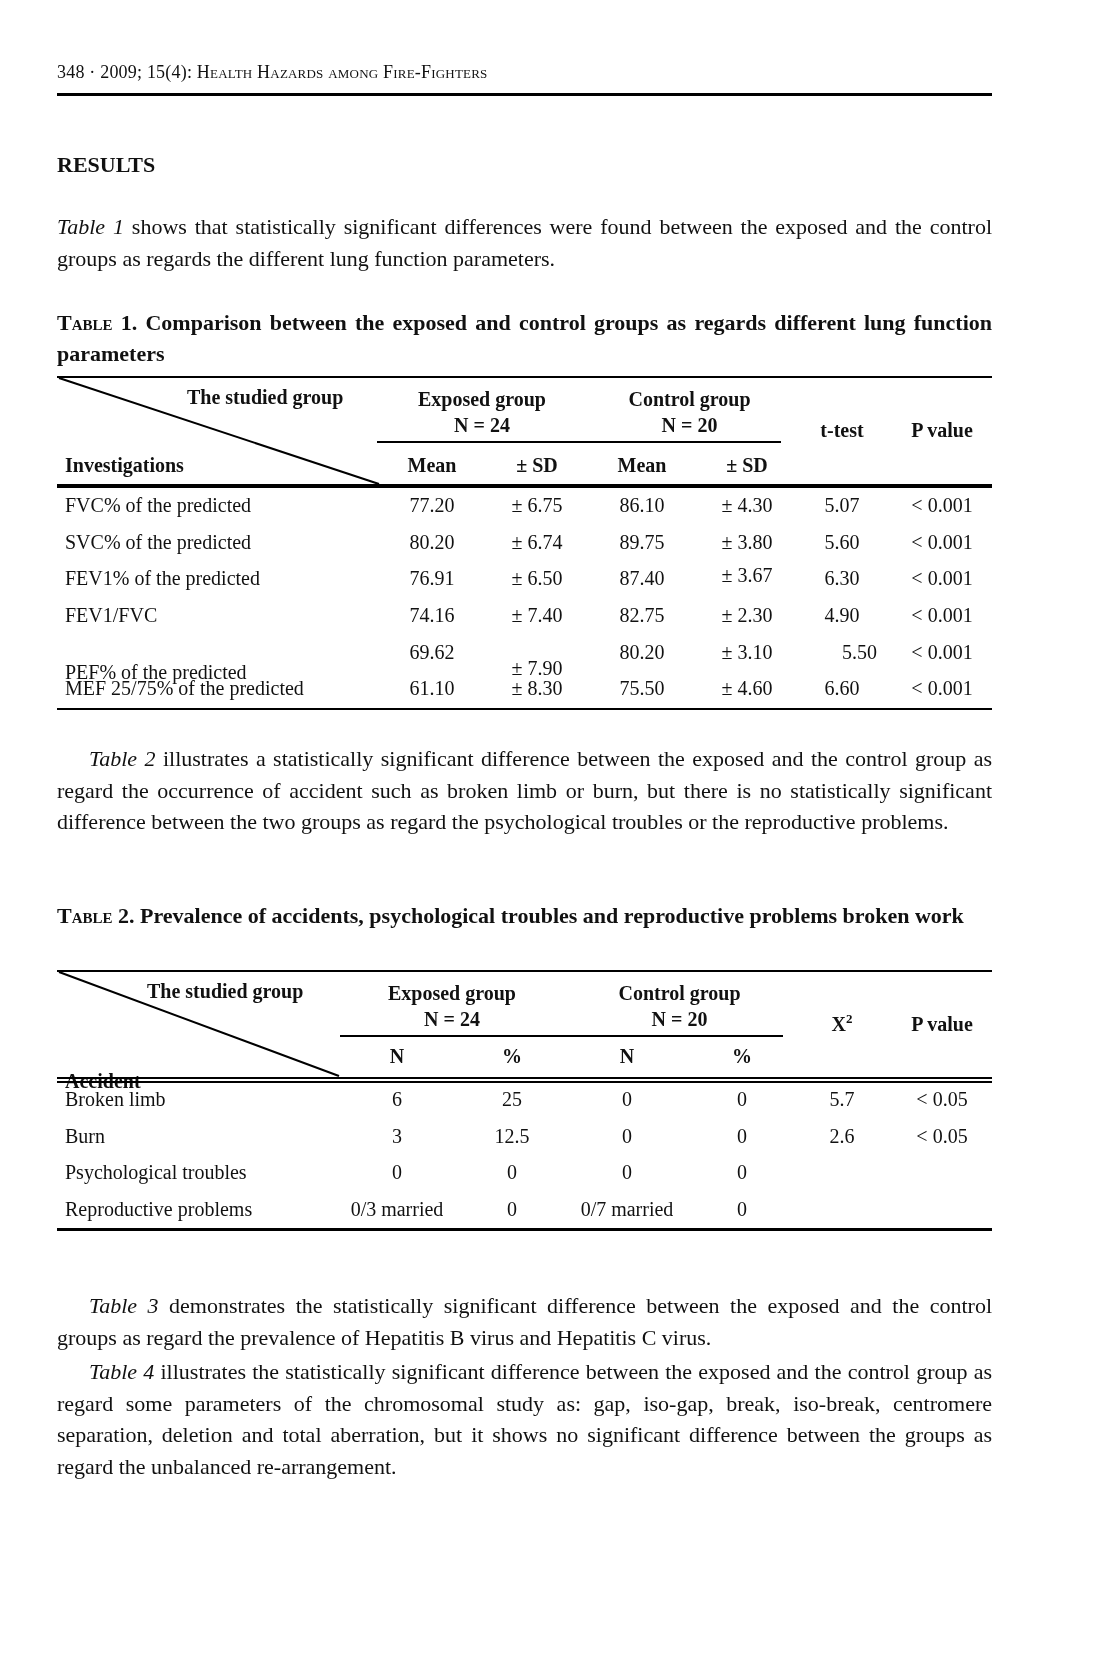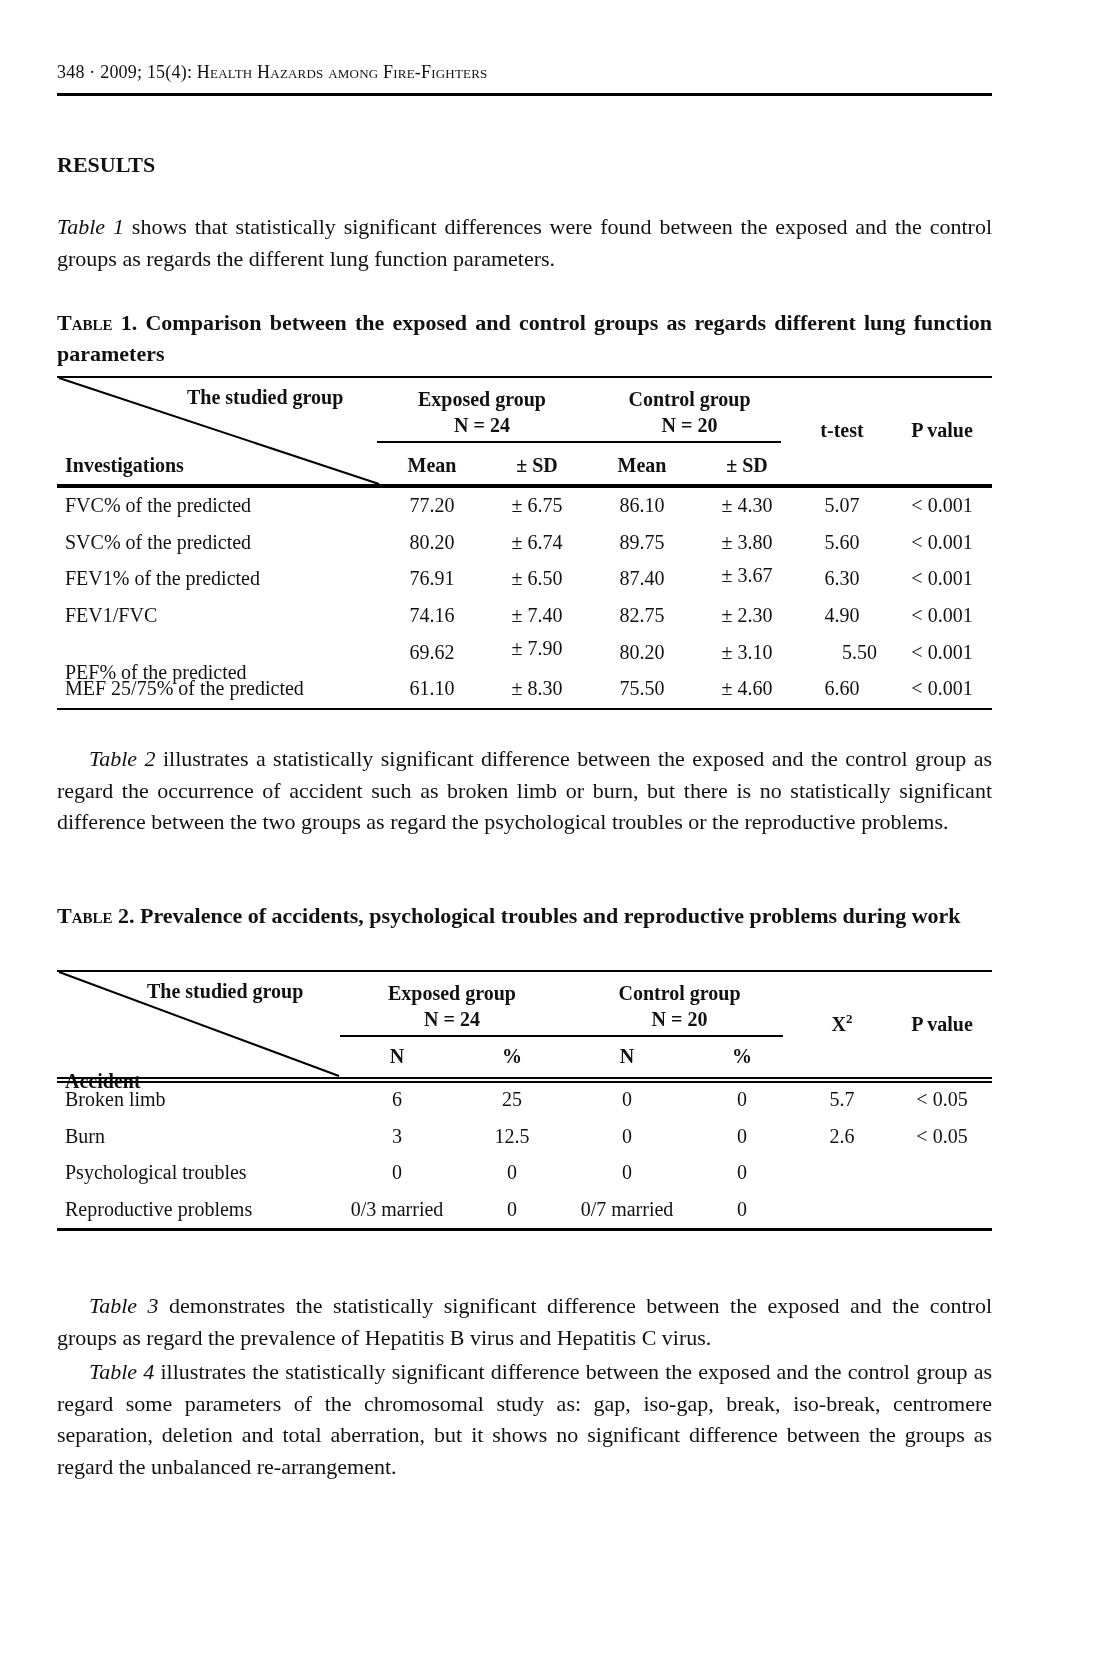--- a/index.html
+++ b/index.html
@@ -113,42 +113,42 @@
       <div class="cell num center" style="left:335px; width:80px; top:228px;font-family:Liberation Serif, serif;">74.16</div>
       <div class="cell num center" style="left:440px; width:80px; top:228px;">± 7.40</div>
       <div class="cell num center" style="left:545px; width:80px; top:228px;">82.75</div>
       <div class="cell num center" style="left:650px; width:80px; top:228px;">± 2.30</div>
       <div class="cell num center" style="left:750px; width:70px; top:228px;">4.90</div>
       <div class="cell num center" style="left:835px; width:100px; top:228px;">&lt; 0.001</div>
     </div>
     <div>
       <div class="cell num" style="left:8px; top:265px;margin-top:20px;">PEF% of the predicted</div>
       <div class="cell num center" style="left:335px; width:80px; top:265px;">69.62</div>
-      <div class="cell num center" style="left:440px; width:80px; top:261px;">± 7.90</div>
+      <div class="cell num center" style="left:440px; width:80px; top:281px;">± 7.90</div>
       <div class="cell num center" style="left:545px; width:80px; top:265px;">80.20</div>
       <div class="cell num center" style="left:650px; width:80px; top:265px;">± 3.10</div>
       <div class="cell num center" style="left:750px; width:70px; top:265px;text-align:right;">5.50</div>
       <div class="cell num center" style="left:835px; width:100px; top:265px;">&lt; 0.001</div>
     </div>
     <div>
       <div class="cell num" style="left:8px; top:301px;">MEF 25/75% of the predicted</div>
       <div class="cell num center" style="left:335px; width:80px; top:301px;">61.10</div>
       <div class="cell num center" style="left:440px; width:80px; top:301px;">± 8.30</div>
       <div class="cell num center" style="left:545px; width:80px; top:301px;">75.50</div>
       <div class="cell num center" style="left:650px; width:80px; top:301px;">± 4.60</div>
       <div class="cell num center" style="left:750px; width:70px; top:301px;">6.60</div>
       <div class="cell num center" style="left:835px; width:100px; top:301px;">&lt; 0.001</div>
     </div>
     <div class="rule-top" style="top:332px;"></div>
   </div>
 
   <p class="body indent" style="top:743px;"><i>Table 2</i><span> illustrates a statistically significant difference between the exposed and the control group as regard the occurrence of accident such as broken limb or burn, but there is no statistically significant difference between the two groups as regard the psychological troubles or the reproductive problems.</span></p>
 
   <div class="caption" style="top:900px;">
-    <span class="tlabel"><b>Table 2.</b></span><span> Prevalence of accidents, psychological troubles and reproductive problems during work</span>
+    <span class="tlabel"><b>Table 2.</b></span><span> Prevalence of accidents, psychological troubles and reproductive problems broken work</span>
   </div>
 
   <div class="tbl" style="top:970px; height:262px;">
     <div class="rule-top" style="top:0;"></div>
     <svg class="diag" width="290" height="112" style="top:0;">
       <line x1="2" y1="2" x2="282" y2="106" stroke="#000" stroke-width="2"></line>
     </svg>
     <div class="cell hdr" style="left:90px; top:10px;">The studied group</div>
     <div class="cell hdr" style="left:8px; top:73px;margin-top:27px;">Accident</div>
 

